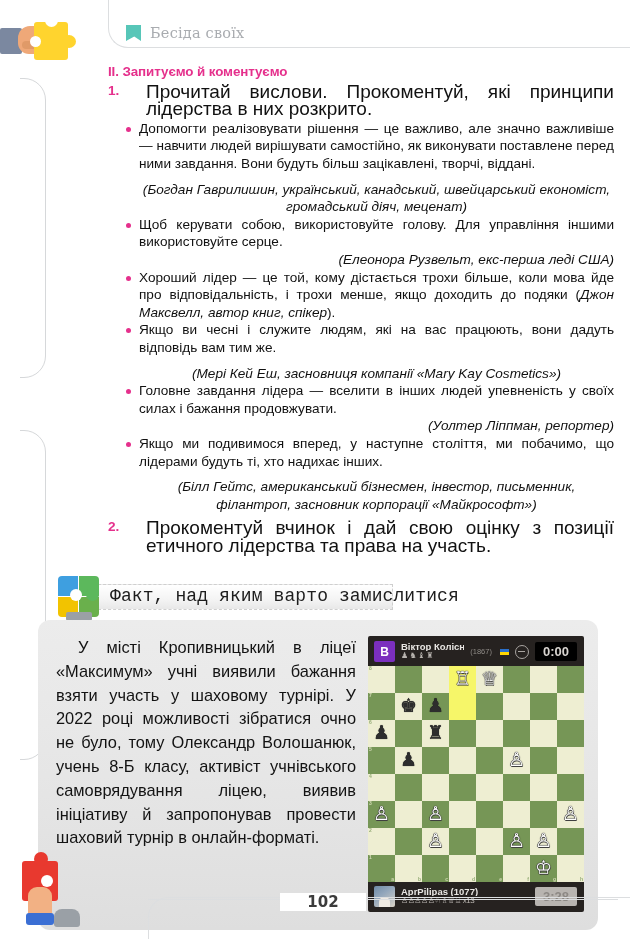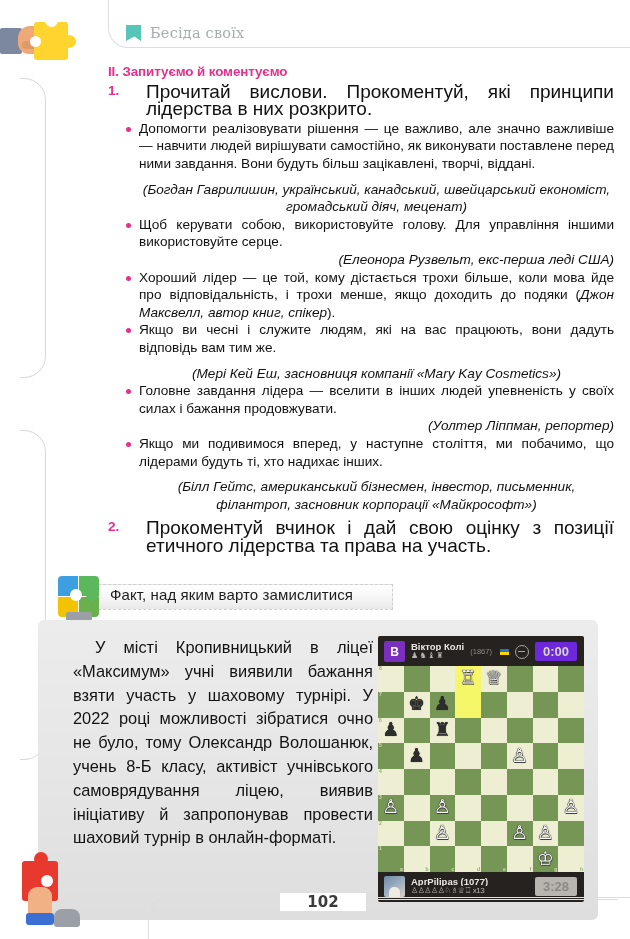--- a/index.html
+++ b/index.html
@@ -248,22 +248,22 @@
     height: 26px;
     background: linear-gradient(to bottom, #ffffff 0%, #f4f4f4 60%, #e8e8e8 100%);
     border-top: 1.5px dashed #cfcfcf;
     border-bottom: 1.5px dashed #cfcfcf;
     border-right: 1.5px dashed #cfcfcf;
   }
   .fact-title {
     position: absolute;
     left: 72px;
     top: 8px;
-    font-family: Liberation Sans, sans-serif;
-    font-size: 15px;
+    font-family: Liberation Mono, monospace;
+    font-size: 18px;
     color: #1d1d1d;
     letter-spacing: .1px;
     white-space: nowrap;
   }
   
   .puzzle-color {
     position: absolute;
     left: 18px;
     top: -4px;
     width: 48px;
@@ -296,24 +296,24 @@
     left: 10px; top: 38px;
     width: 26px; height: 9px;
     background: #9aa0a6;
     border-radius: 2px;
   }
 
   .fact-body {
     position: relative;
     margin-top: 2px;
     background: linear-gradient(to bottom, #ececec 0%, #e6e6e6 50%, #dedede 100%);
-    border-radius: 6px;
-    padding: 16px 14px 18px 35px;
+    border-radius: 12px;
+    padding: 16px 14px 18px 18px;
     display: flex;
-    gap: 5px;
+    gap: 12px;
     min-height: 250px;
   }
   .fact-text {
     flex: 0 0 300px;
     font-size: 16.4px;
     line-height: 23.8px;
     color: #131313;
     text-align: justify;
     text-indent: 22px;
   }
@@ -380,21 +380,21 @@
     flex: 0 0 14px;
   }
   .chess-ctrl:after {
     content: "";
     position: absolute;
     left: 2.5px; top: 5.3px;
     width: 7px; height: 1.6px;
     background: #a8a4a0;
   }
   .chess-clock-top {
-    background: #6d28d9;
+    background: #000000;
     color: #d8d4d0;
     font-size: 13px;
     font-weight: bold;
     padding: 2px 8px;
     border-radius: 2px;
     font-family: "Liberation Sans", sans-serif;
     flex: 0 0 auto;
   }
   .board {
     width: 100%;

